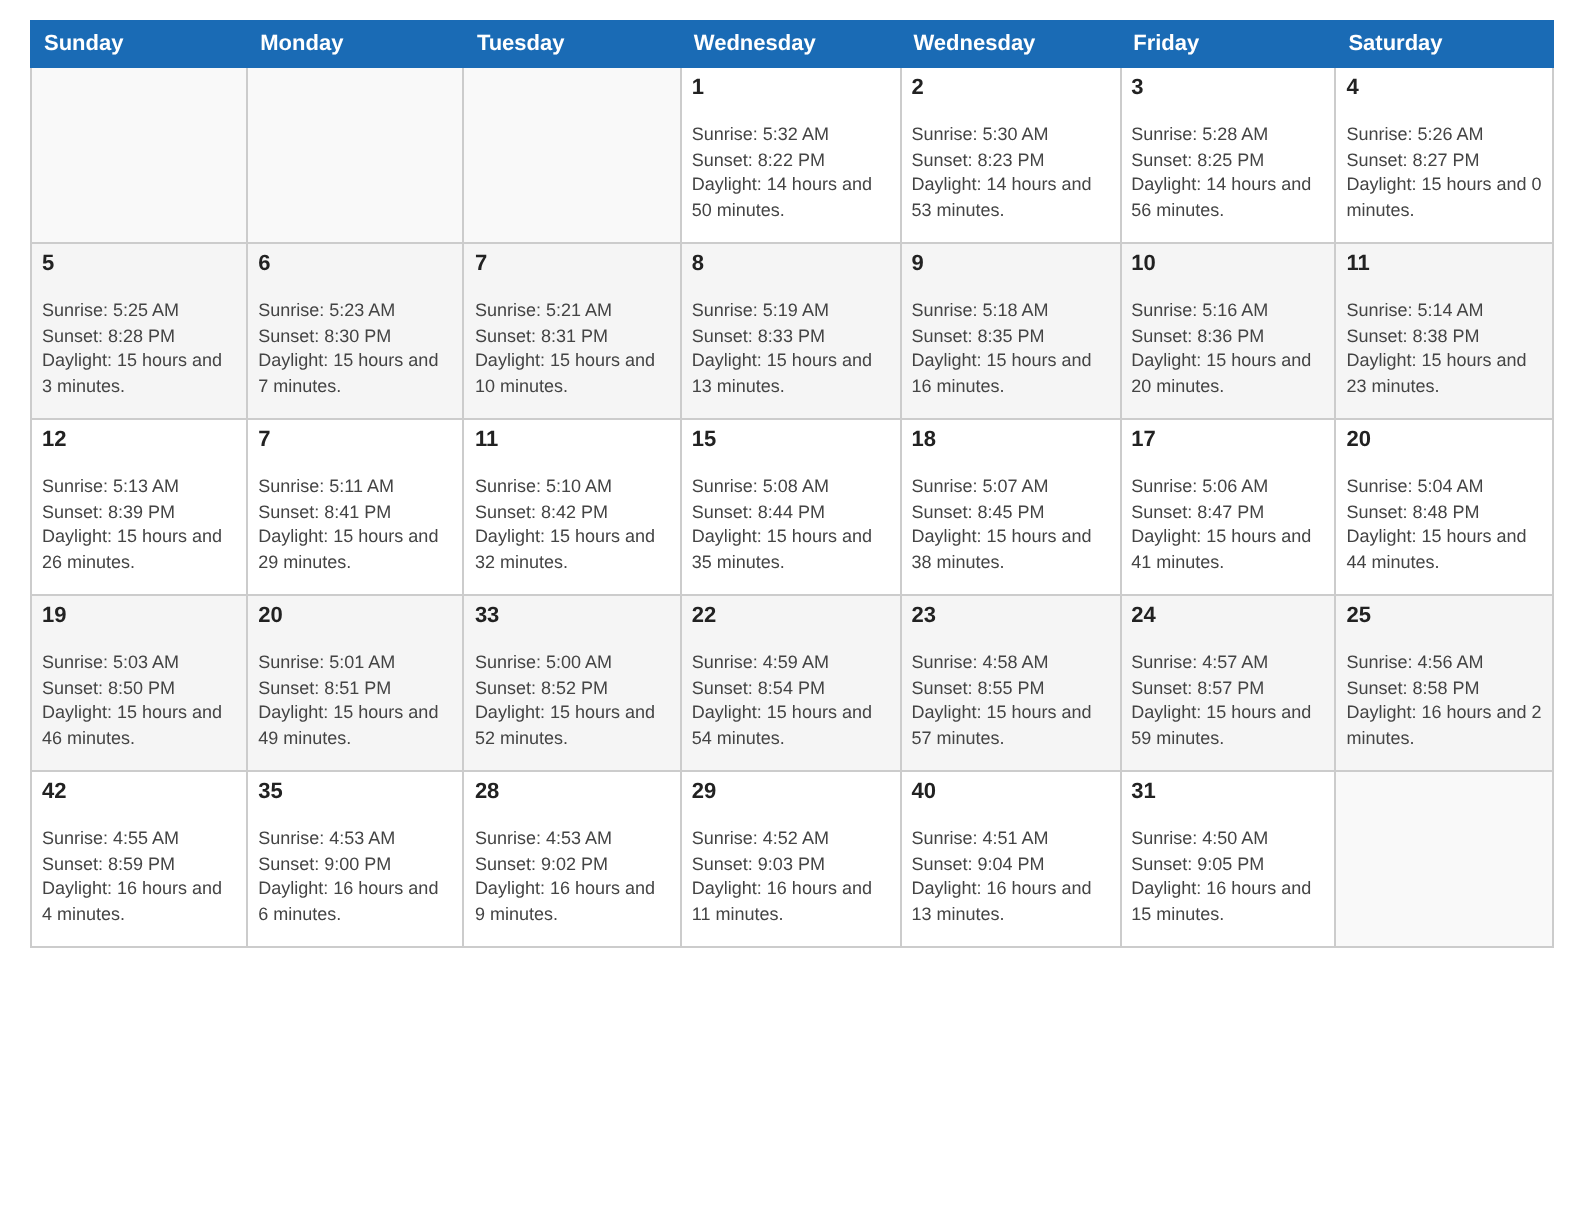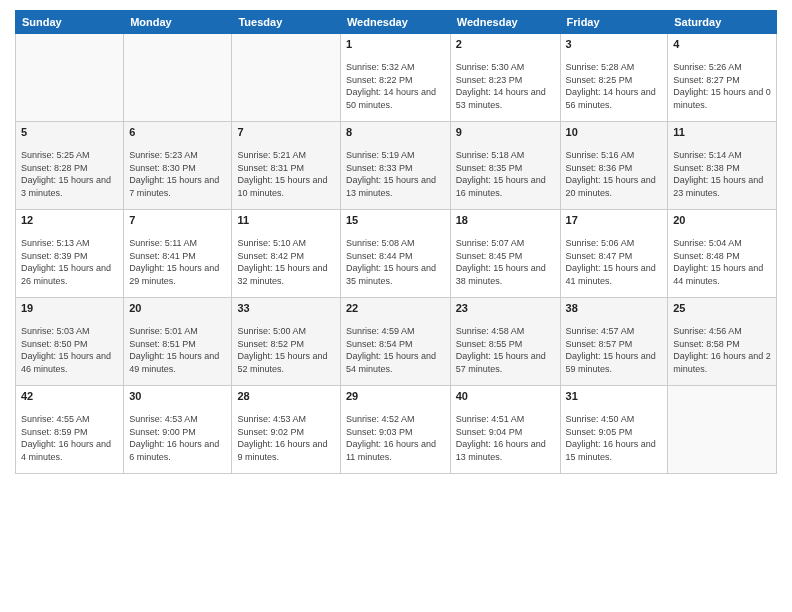--- a/index.html
+++ b/index.html
@@ -193,35 +193,35 @@
           </td>
           <td>
             <div class="day-number">22</div>
             <div class="day-info">Sunrise: 4:59 AM<br>Sunset: 8:54 PM<br>Daylight: 15 hours and 54 minutes.</div>
           </td>
           <td>
             <div class="day-number">23</div>
             <div class="day-info">Sunrise: 4:58 AM<br>Sunset: 8:55 PM<br>Daylight: 15 hours and 57 minutes.</div>
           </td>
           <td>
-            <div class="day-number">38</div>
+            <div class="day-number">24</div>
             <div class="day-info">Sunrise: 4:57 AM<br>Sunset: 8:57 PM<br>Daylight: 15 hours and 59 minutes.</div>
           </td>
           <td>
             <div class="day-number">25</div>
             <div class="day-info">Sunrise: 4:56 AM<br>Sunset: 8:58 PM<br>Daylight: 16 hours and 2 minutes.</div>
           </td>
         </tr>
         <tr>
           <td>
             <div class="day-number">42</div>
             <div class="day-info">Sunrise: 4:55 AM<br>Sunset: 8:59 PM<br>Daylight: 16 hours and 4 minutes.</div>
           </td>
           <td>
-            <div class="day-number">30</div>
+            <div class="day-number">35</div>
             <div class="day-info">Sunrise: 4:53 AM<br>Sunset: 9:00 PM<br>Daylight: 16 hours and 6 minutes.</div>
           </td>
           <td>
             <div class="day-number">28</div>
             <div class="day-info">Sunrise: 4:53 AM<br>Sunset: 9:02 PM<br>Daylight: 16 hours and 9 minutes.</div>
           </td>
           <td>
             <div class="day-number">29</div>
             <div class="day-info">Sunrise: 4:52 AM<br>Sunset: 9:03 PM<br>Daylight: 16 hours and 11 minutes.</div>
           </td>

